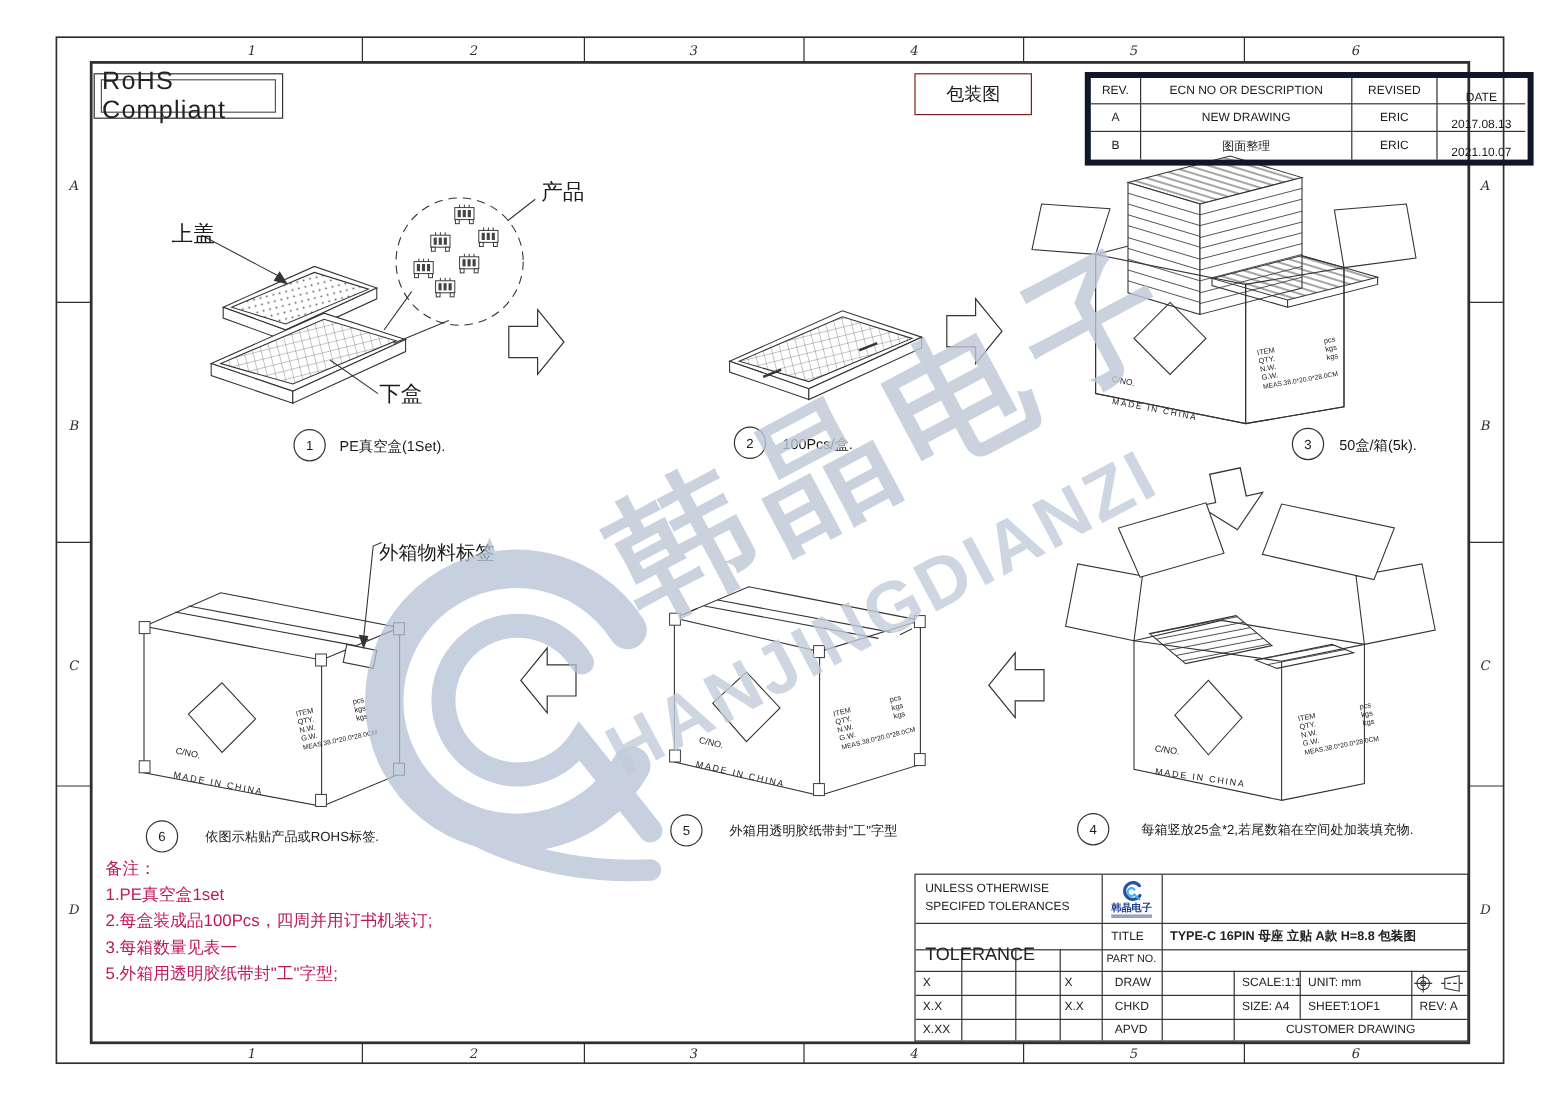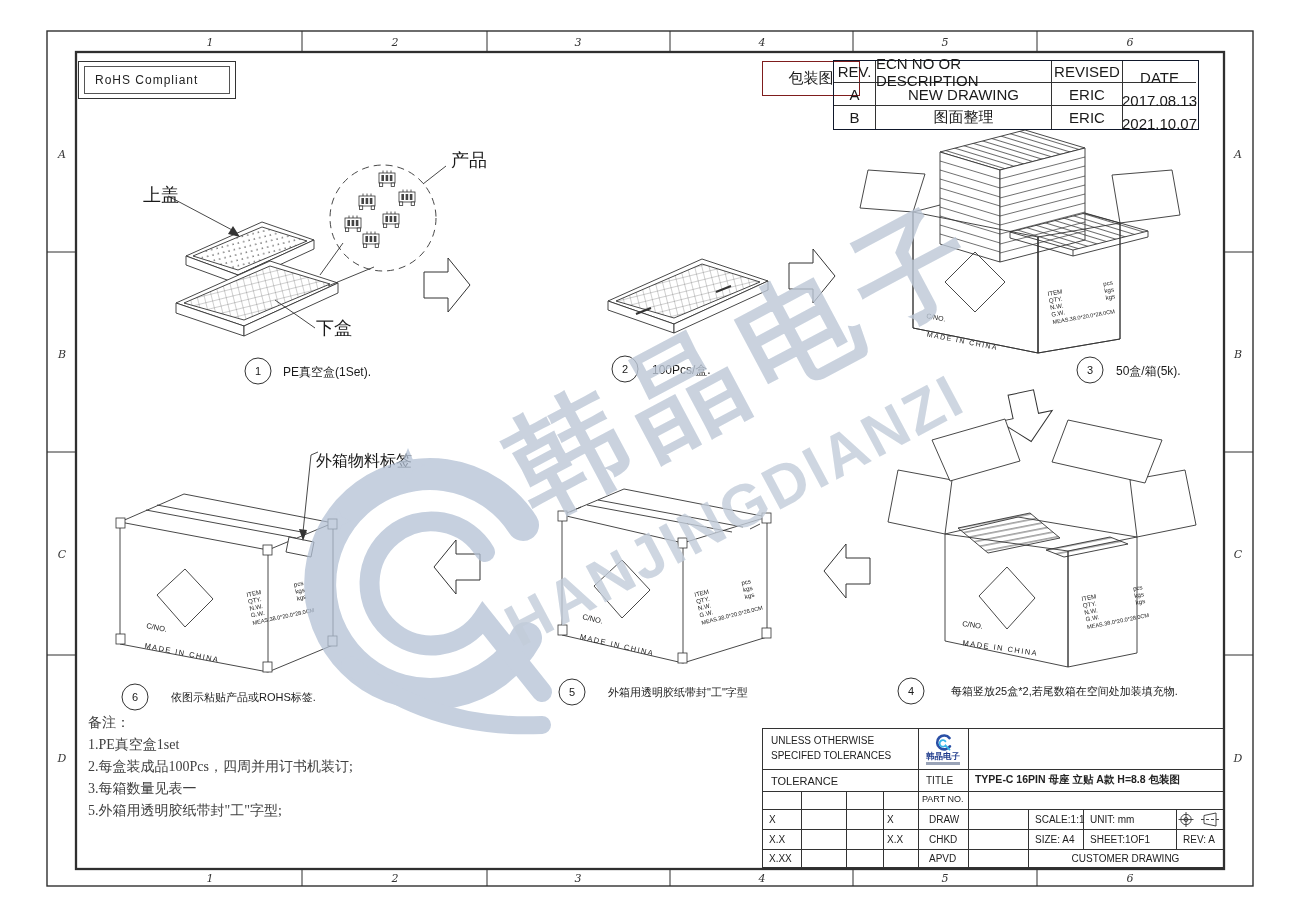--- a/index.html
+++ b/index.html
@@ -5,30 +5,30 @@
   html,body{margin:0;padding:0;background:#fff;}
   .sheet{position:relative;width:1300px;height:917px;background:#fff;overflow:hidden;
          font-family:"Liberation Sans",sans-serif;color:#1a1a1a;}
   .abs{position:absolute;}
   svg{display:block;}
   svg text{font-family:"Liberation Sans",sans-serif;fill:#1a1a1a;stroke:none;}
   .zone{font-family:"DejaVu Serif",serif;font-style:italic;font-size:11px;fill:#333;}
   
   .rohs{left:78px;top:61px;width:156px;height:36px;border:1.6px solid #333;}
   .rohs .inner{position:absolute;left:5px;top:4px;right:5px;bottom:4px;border:1px solid #555;
-               display:flex;align-items:center;padding-left:10px;font-size:12px;letter-spacing:1px;color:#222;}
+               display:flex;align-items:center;font-size:21px;letter-spacing:1px;color:#222;}
   
   .pkg{left:762px;top:61px;width:96px;height:33px;border:1px solid #7f1d1d;display:flex;align-items:center;justify-content:center;font-size:15px;}
-  .revtable{left:833px;top:60px;width:364px;height:68px;border:1px solid #0f172a;display:grid;
-            grid-template-columns:42px 176px 71px 73px;grid-template-rows:22px 23px 23px;font-size:15px;}
+  .revtable{left:904px;top:60px;width:364px;height:68px;border:5px solid #0f172a;display:grid;
+            grid-template-columns:42px 176px 71px 73px;grid-template-rows:22px 23px 23px;font-size:10px;}
   .revtable .c{border-right:1px solid #333;border-bottom:1px solid #333;display:flex;align-items:center;justify-content:center;}
   .revtable .c:nth-child(4n){border-right:none;margin-top:12px;}
   .revtable .c.last{border-bottom:none;}
   
-  .notes{left:88px;top:712px;width:360px;font-size:14px;line-height:22px;color:#404040;font-family:Liberation Serif, serif;}
+  .notes{left:88px;top:712px;width:360px;font-size:14px;line-height:22px;color:#be185d;}
   .notes div{white-space:nowrap;}
   
   .tblock{left:762px;top:728px;width:460px;height:138px;border:1.4px solid #333;font-size:10px;text-align:center;}
   .tl{position:absolute;background:#333;}
   .tt{position:absolute;white-space:nowrap;color:#222;}
   
   .wm{pointer-events:none;}
   .wm-cn{left:538px;top:398px;height:122px;font-size:116px;font-weight:bold;letter-spacing:14px;color:#bdc8d7;
          transform:rotate(-28deg);transform-origin:0 100%;opacity:.8;white-space:nowrap;}
   .wm-en{left:524px;top:592px;height:64px;font-size:60px;font-weight:bold;letter-spacing:3px;color:#c3cdda;
@@ -372,21 +372,21 @@
     <div class="tl" style="left:0;top:62px;width:460px;height:1px"></div>
     <div class="tl" style="left:0;top:80px;width:460px;height:1px"></div>
     <div class="tl" style="left:0;top:100px;width:460px;height:1px"></div>
     <div class="tl" style="left:0;top:120px;width:460px;height:1px"></div>
     <div class="tl" style="left:38px;top:62px;width:1px;height:76px"></div>
     <div class="tl" style="left:83px;top:62px;width:1px;height:76px"></div>
     <div class="tl" style="left:120px;top:62px;width:1px;height:76px"></div>
 
     <div class="tt" style="left:8px;top:6px">UNLESS OTHERWISE</div>
     <div class="tt" style="left:8px;top:21px">SPECIFED TOLERANCES</div>
-    <div class="tt" style="left:8px;top:46px;font-size:11px">TOLERANCE</div>
+    <div class="tt" style="left:8px;top:58px;font-size:15px">TOLERANCE</div>
     <div class="tt" style="left:6px;top:85px">X</div>
     <div class="tt" style="left:124px;top:85px">X</div>
     <div class="tt" style="left:6px;top:105px">X.X</div>
     <div class="tt" style="left:124px;top:105px">X.X</div>
     <div class="tt" style="left:6px;top:124px">X.XX</div>
 
     <div class="tt" style="left:163px;top:46px">TITLE</div>
     <div class="tt" style="left:159px;top:65px;font-size:9px">PART NO.</div>
     <div class="tt" style="left:166px;top:85px">DRAW</div>
     <div class="tt" style="left:166px;top:105px">CHKD</div>

